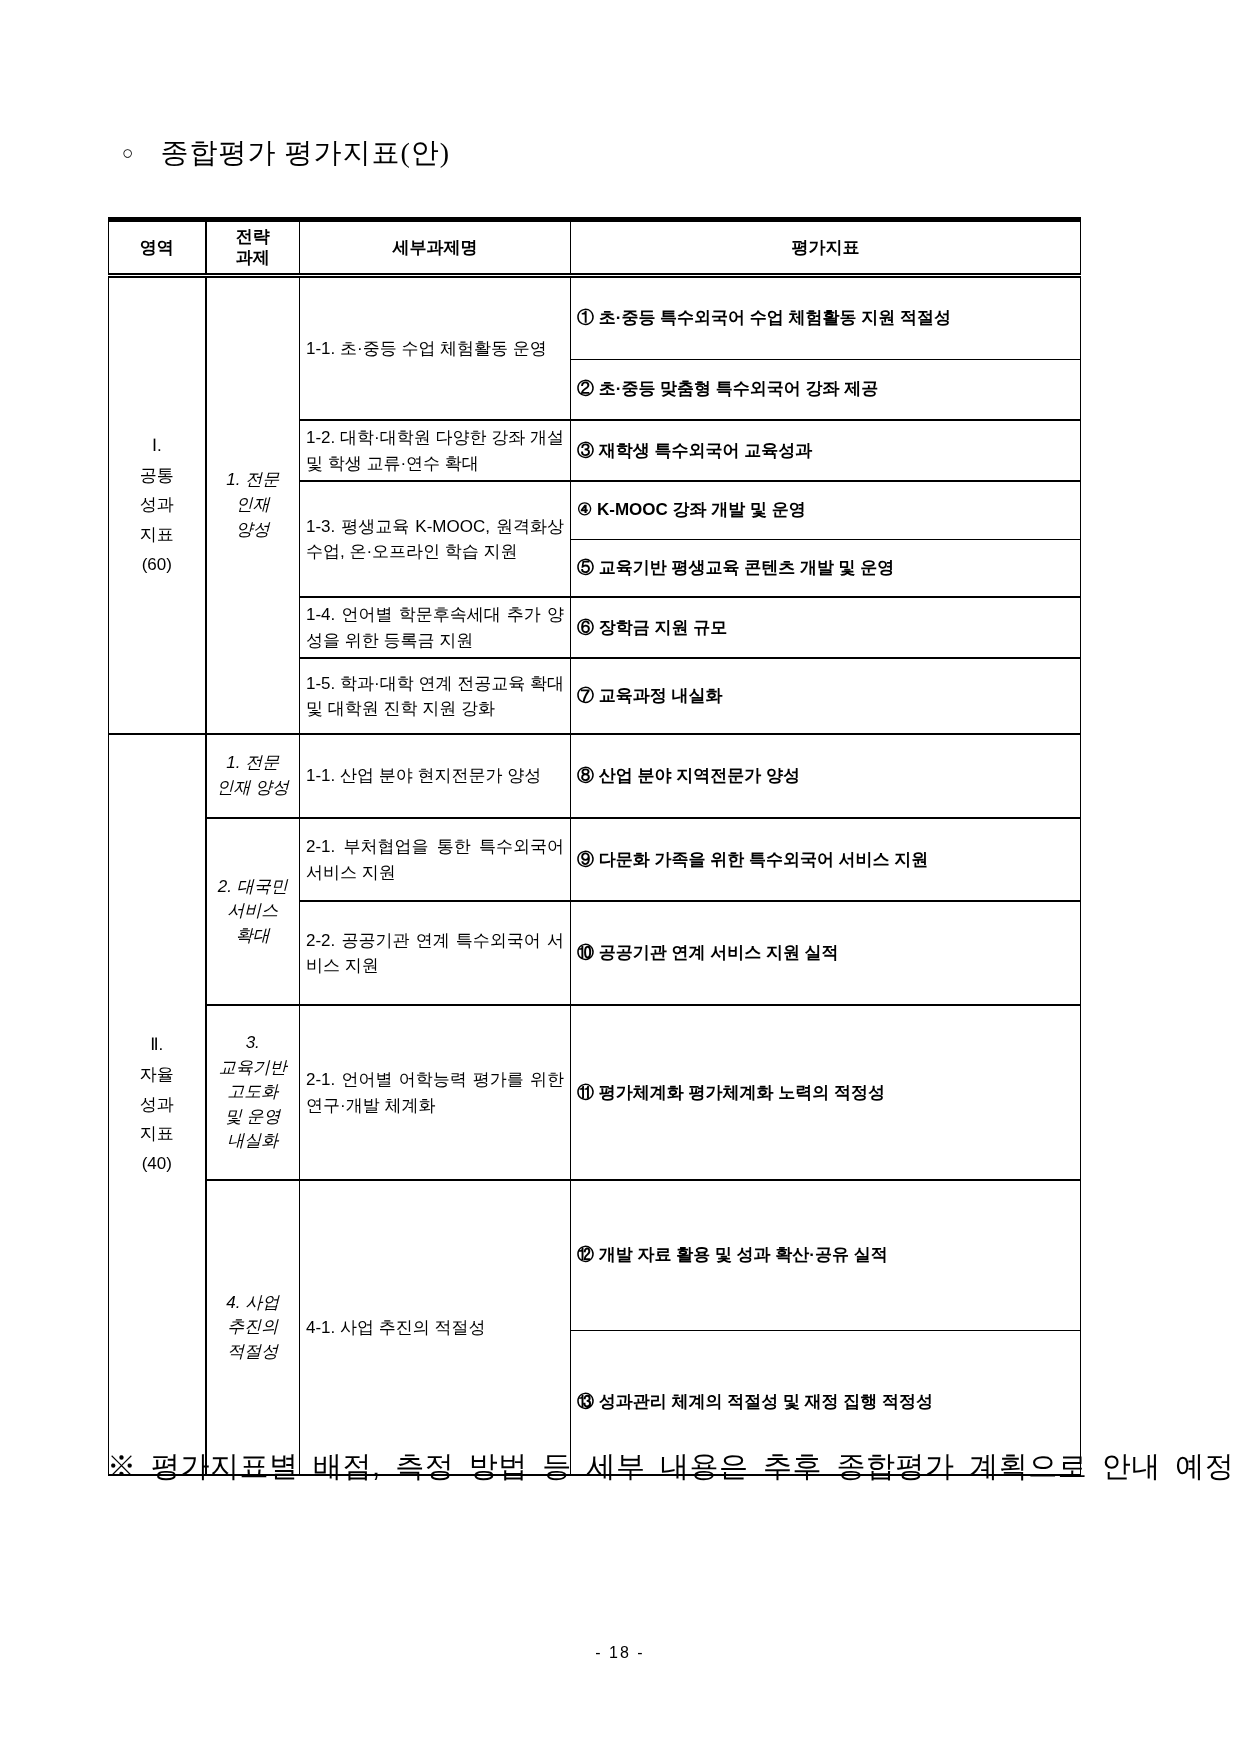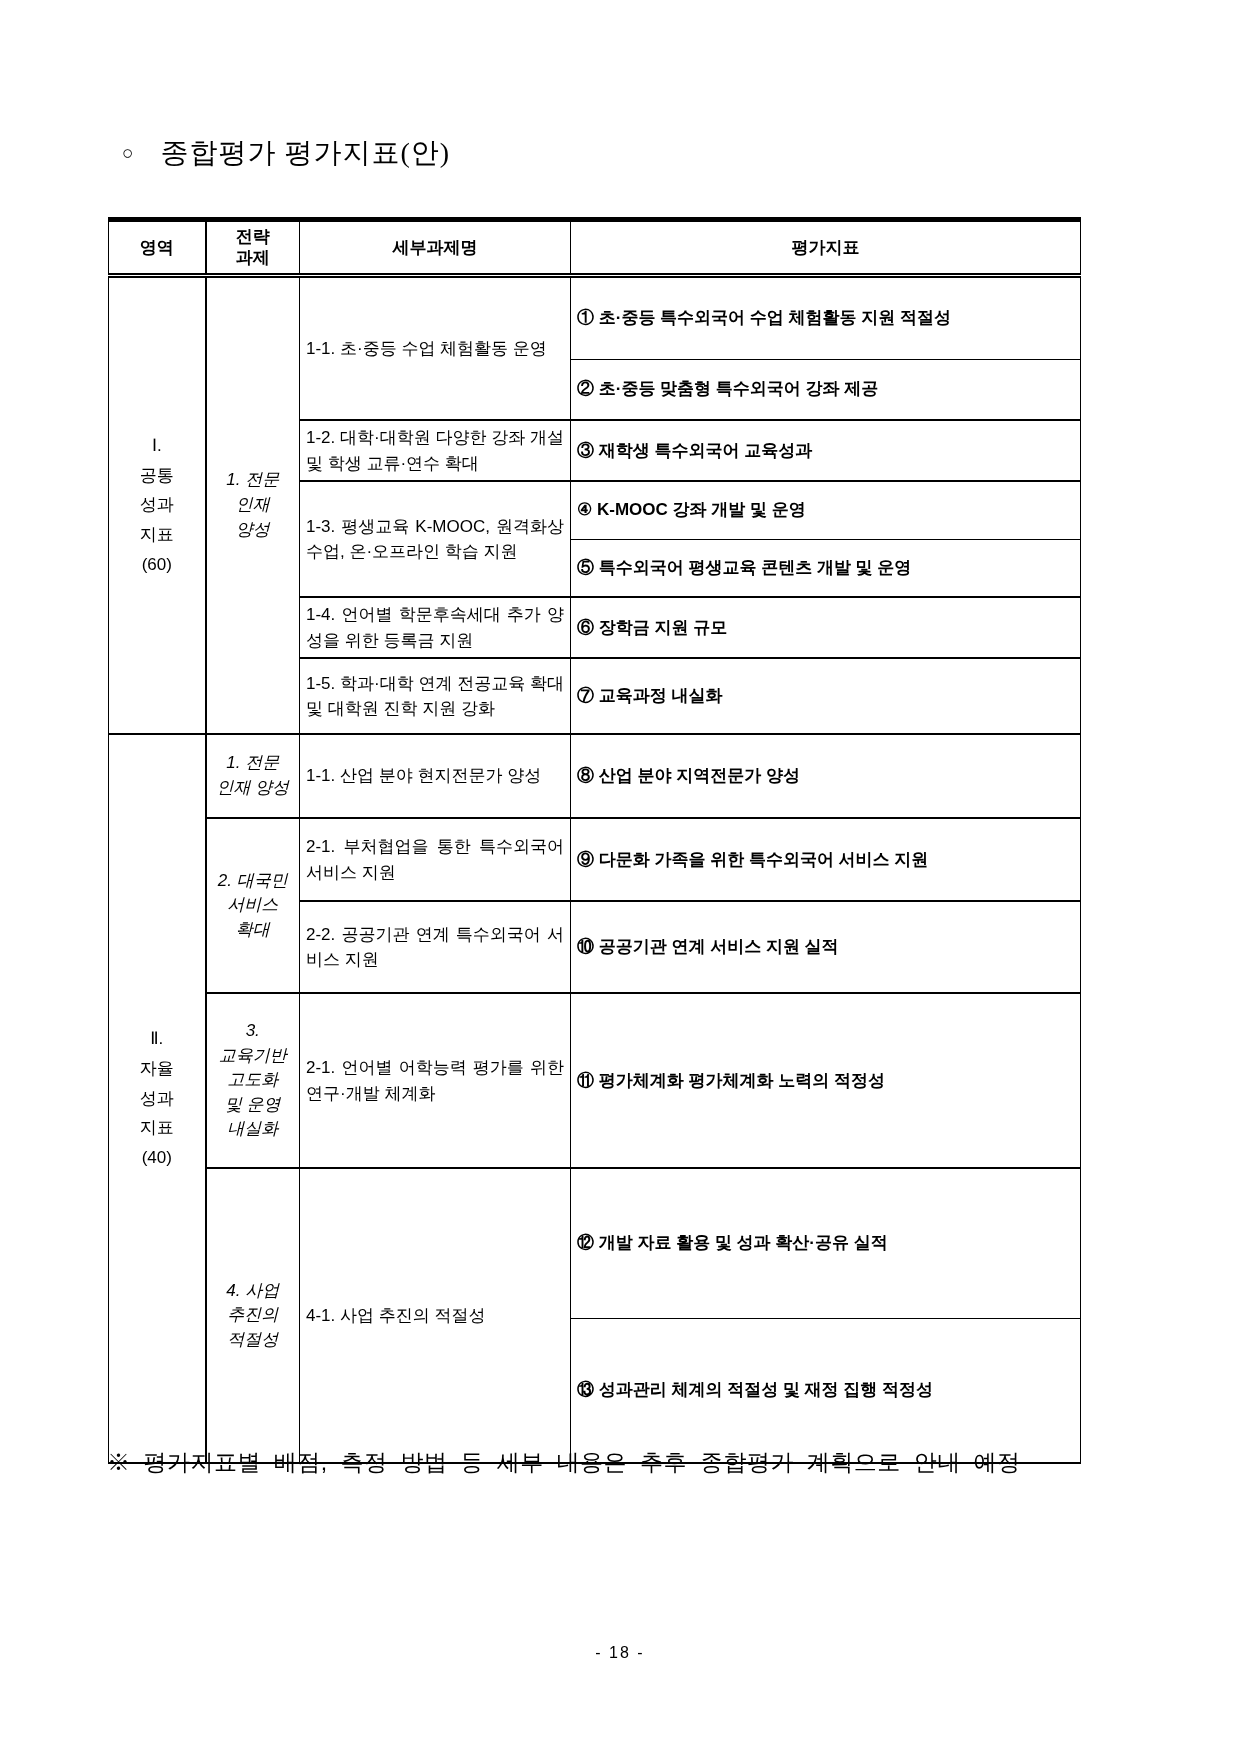--- a/index.html
+++ b/index.html
@@ -54,21 +54,21 @@
   td.ind {
     font-weight: 700; font-size: 18px; text-align: left;
     padding: 6px 8px 6px 14px; line-height: 1.4;
   }
   .v2 { border-right-width: 2px !important; }
   .bb2 { border-bottom-width: 2px !important; }
 
   
   .footnote {
     position: absolute; left: 107px; top: 1447px; width: 1040px;
-    font-size: 23px; letter-spacing: 0.5px; word-spacing: 6px;
+    font-size: 29px; letter-spacing: 0.5px; word-spacing: 6px;
     white-space: nowrap;
   }
 
   
   .page-number {
     position: absolute; left: 0; right: 0; top: 1644px;
     text-align: center; font-size: 16px; letter-spacing: 2px;
   }
 </style>
 </head>
@@ -115,21 +115,21 @@
     </tr>
     <tr style="height:60px">
       <td class="task bb2">1-2. 대학·대학원 다양한 강좌 개설 및 학생 교류·연수 확대</td>
       <td class="ind bb2">③ 재학생 특수외국어 교육성과</td>
     </tr>
     <tr style="height:58px">
       <td class="task bb2" rowspan="2">1-3. 평생교육 K-MOOC, 원격화상수업, 온·오프라인 학습 지원</td>
       <td class="ind">④ K-MOOC 강좌 개발 및 운영</td>
     </tr>
     <tr style="height:58px">
-      <td class="ind bb2">⑤ 특수외국어 평생교육 콘텐츠 개발 및 운영</td>
+      <td class="ind bb2">⑤ 교육기반 평생교육 콘텐츠 개발 및 운영</td>
     </tr>
     <tr style="height:54px">
       <td class="task bb2">1-4. 언어별 학문후속세대 추가 양성을 위한 등록금 지원</td>
       <td class="ind bb2">⑥ 장학금 지원 규모</td>
     </tr>
     <tr style="height:76px">
       <td class="task bb2">1-5. 학과·대학 연계 전공교육 확대 및 대학원 진학 지원 강화</td>
       <td class="ind bb2">⑦ 교육과정 내실화</td>
     </tr>
 
@@ -144,21 +144,21 @@
       <td class="task bb2">1-1. 산업 분야 현지전문가 양성</td>
       <td class="ind bb2">⑧ 산업 분야 지역전문가 양성</td>
     </tr>
     <tr style="height:83px">
       <td class="strat bb2" rowspan="2">2. 대국민
 서비스
 확대</td>
       <td class="task bb2">2-1. 부처협업을 통한 특수외국어 서비스 지원</td>
       <td class="ind bb2">⑨ 다문화 가족을 위한 특수외국어 서비스 지원</td>
     </tr>
-    <tr style="height:92px">
+    <tr style="height:104px">
       <td class="task bb2">2-2. 공공기관 연계 특수외국어 서비스 지원</td>
       <td class="ind bb2">⑩ 공공기관 연계 서비스 지원 실적</td>
     </tr>
     <tr style="height:175px">
       <td class="strat bb2">3.
 교육기반
 고도화
 및 운영
 내실화</td>
       <td class="task bb2">2-1. 언어별 어학능력  평가를 위한 연구·개발 체계화</td>

